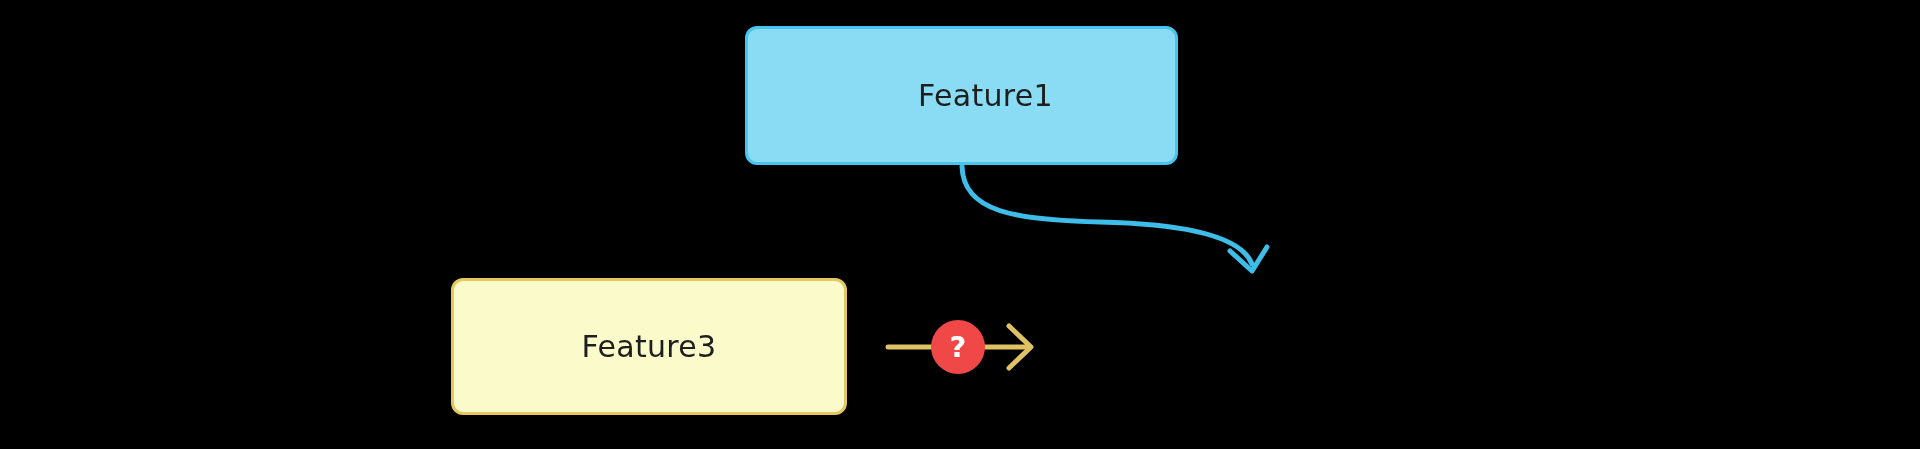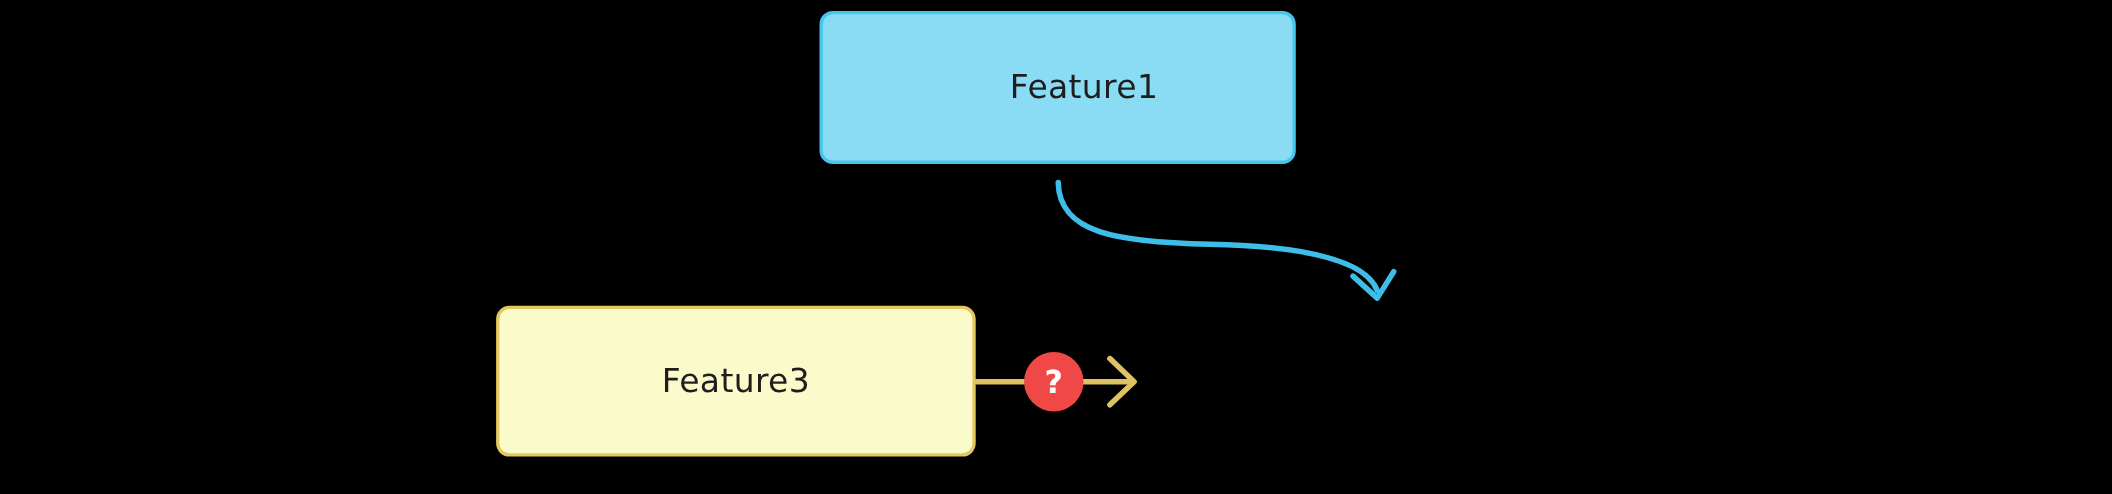--- a/index.html
+++ b/index.html
@@ -16,22 +16,22 @@
     border-radius:12px;
     border:3px solid;
     display:flex; align-items:center; justify-content:center;
     font-size:30px;
     font-weight:500;
     color:#1e1e1e;
     letter-spacing:0.3px;
   }
   .node-blue   { background:#8ADCF4; border-color:#47C5EC; }
   .node-yellow { background:#FBFACA; border-color:#E5C75F; }
-  #node-feature1 { left:745px;  top:10px;  width:433px; height:139px;padding-left:48px; }
-  #node-feature3 { left:451px;  top:278px; width:436px; height:137px; }
+  #node-feature1 { left:745px;  top:26px;  width:433px; height:139px;padding-left:48px; }
+  #node-feature3 { left:451px;  top:278px; width:396px; height:137px; }
   #node-feature2 { left:1038px; top:275px; width:428px; height:140px; }
   .edges {
     position:absolute; left:0; top:0;
     width:1920px; height:449px;
     pointer-events:none;
   }
   .badge {
     position:absolute;
     left:931px; top:320px;
     width:54px; height:54px;

